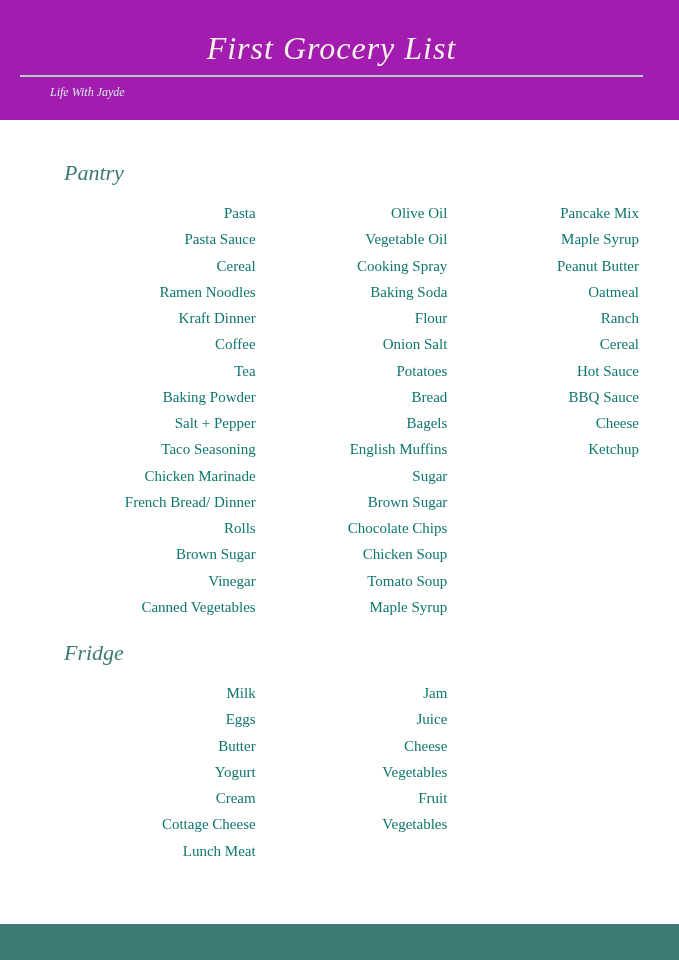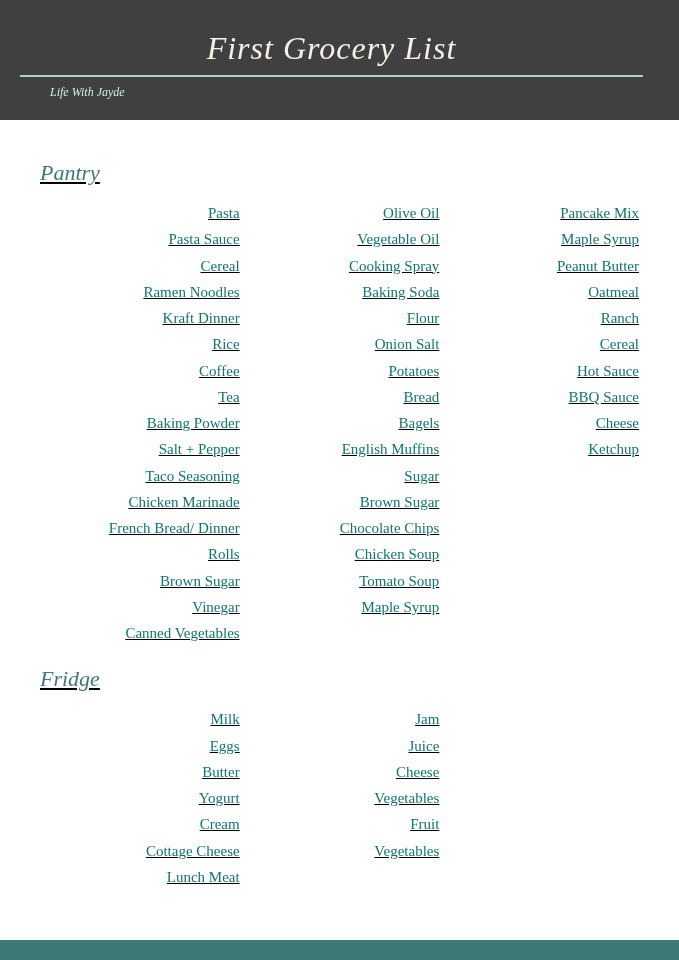--- a/index.html
+++ b/index.html
@@ -7,21 +7,21 @@
     body {
       width: 679px;
       min-height: 960px;
       font-family: Georgia, 'Times New Roman', serif;
       background: #fff;
       display: flex;
       flex-direction: column;
     }
 
     .header {
-      background-color: #404040;
+      background-color: #a21caf;
       padding: 30px 36px 20px 20px;
       text-align: center;
     }
 
     .header-title {
       color: #f5f0e8;
       font-size: 32px;
       font-weight: normal;
       letter-spacing: 1px;
       font-style: italic;
@@ -38,22 +38,21 @@
     .divider-line {
       width: 100%;
       height: 2px;
       background-color: #b0d0cc;
       margin-top: 8px;
     }
 
     .content {
       flex: 1;
       background: #fff;
-      padding: 20px 40px 30px 40px;
-      text-decoration: underline;
+      padding: 20px 40px 30px 64px;
     }
 
     .section-title {
       font-size: 22px;
       color: #3d7a75;
       font-style: italic;
       font-weight: normal;
       margin-bottom: 14px;
       margin-top: 20px;
     }
@@ -95,21 +94,20 @@
 
 <div class="content">
 <div class="section-title">Pantry</div>
     <div class="columns-3">
       <div class="col">
         <div class="list-item">Pasta</div>
         <div class="list-item">Pasta Sauce</div>
         <div class="list-item">Cereal</div>
         <div class="list-item">Ramen Noodles</div>
         <div class="list-item">Kraft Dinner</div>
-        <div class="list-item">Rice</div>
         <div class="list-item">Coffee</div>
         <div class="list-item">Tea</div>
         <div class="list-item">Baking Powder</div>
         <div class="list-item">Salt + Pepper</div>
         <div class="list-item">Taco Seasoning</div>
         <div class="list-item">Chicken Marinade</div>
         <div class="list-item">French Bread/ Dinner</div>
         <div class="list-item">Rolls</div>
         <div class="list-item">Brown Sugar</div>
         <div class="list-item">Vinegar</div>

